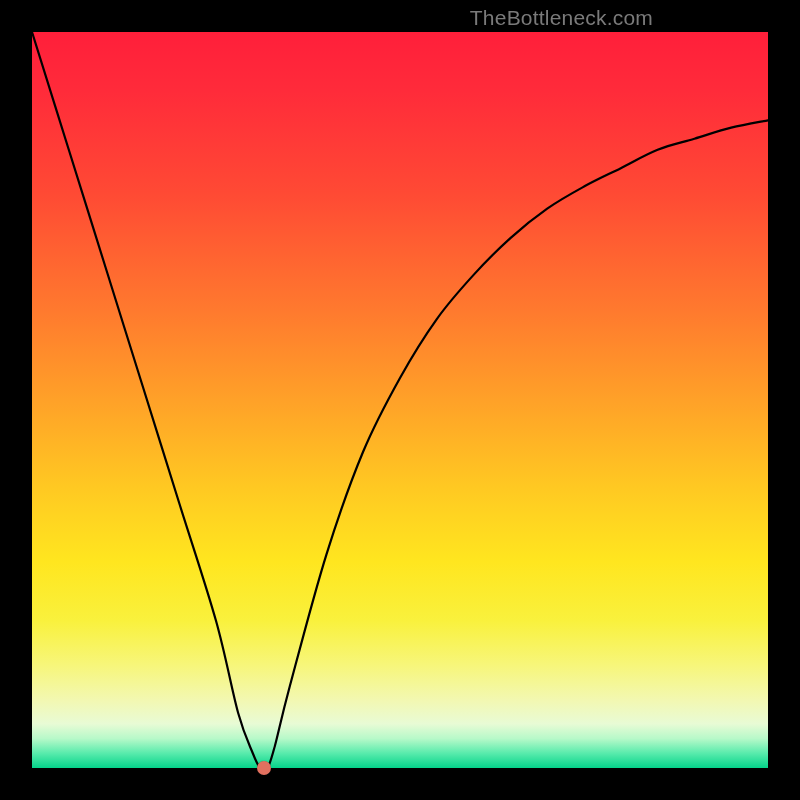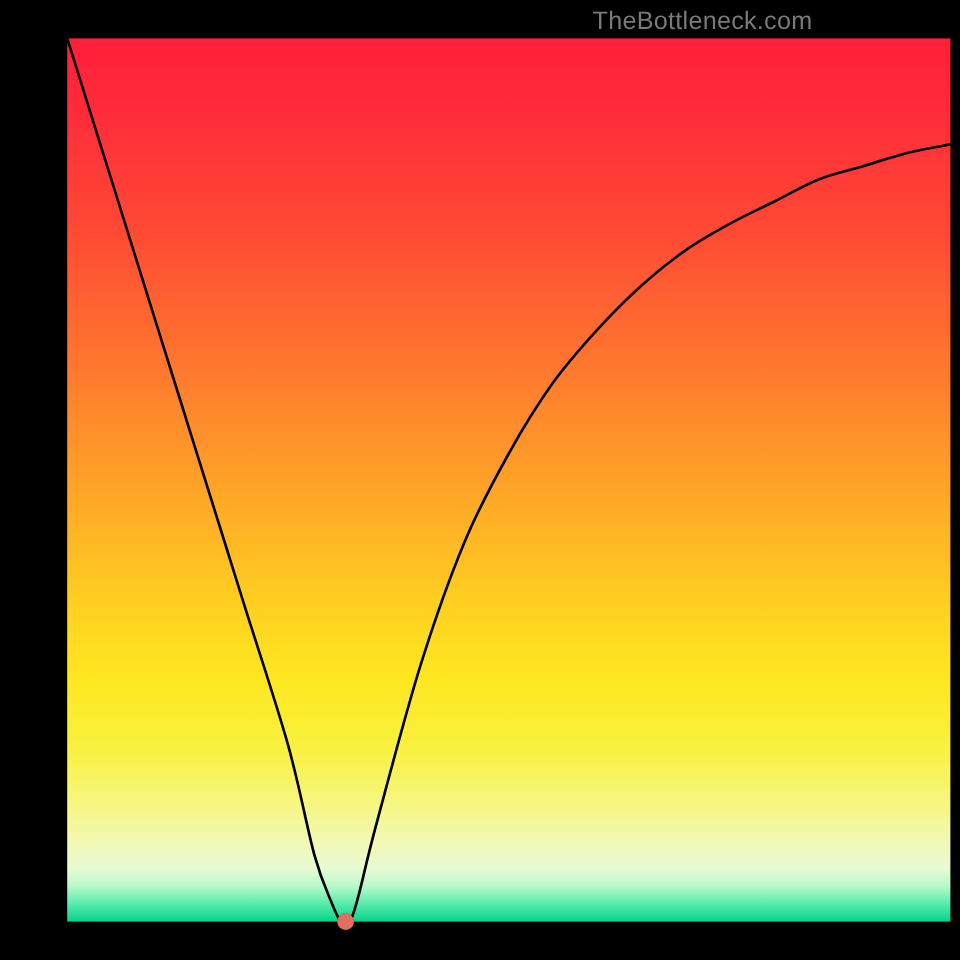--- a/index.html
+++ b/index.html
@@ -9,21 +9,20 @@
     height: 800px;
     overflow: hidden;
     background: #000;
     font-family: Arial, Helvetica, sans-serif;
   }
   .frame {
     position: relative;
     width: 671px;
     height: 800px;
     background: #000;
-    margin-left: 24px;
   }
   .plot-area {
     position: absolute;
     left: 32px;
     top: 32px;
     width: 736px;
     height: 736px;
     
     background:
       linear-gradient(

